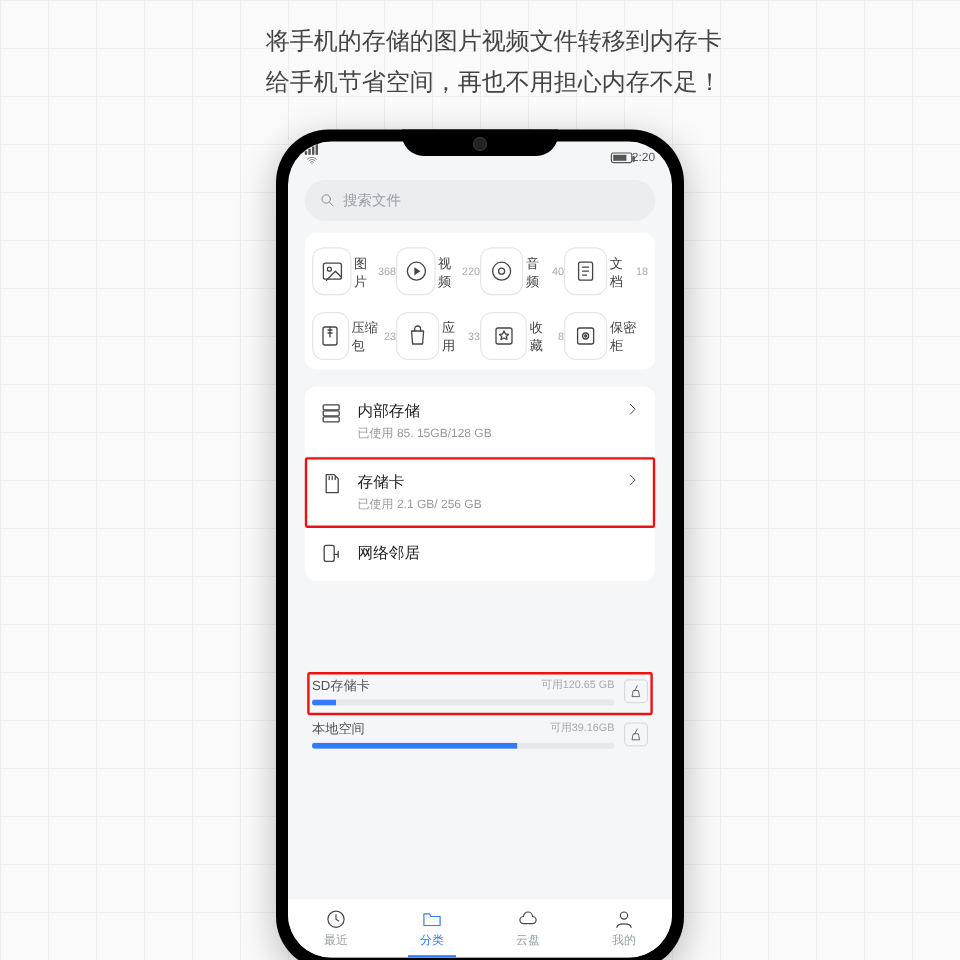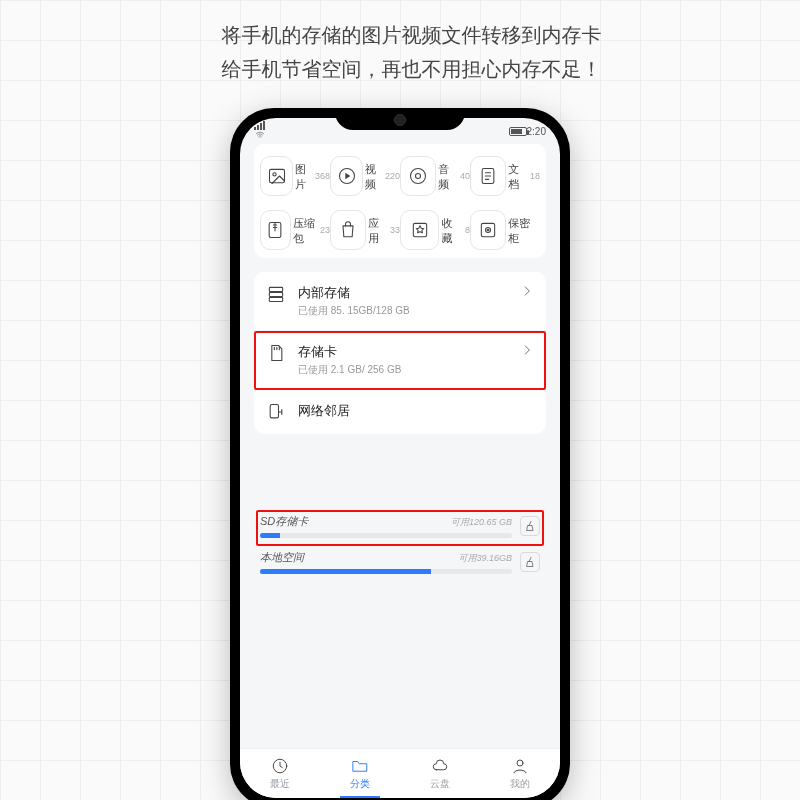--- a/index.html
+++ b/index.html
@@ -126,21 +126,21 @@
   .spacer { height: 70px; }
 
   .usage-block {
     margin: 0 14px;
     padding: 6px 2px 2px;
   }
   .usage {
     position:relative;
     padding: 4px 4px 8px;
   }
-  .usage .row { display:flex; align-items:flex-end; justify-content:space-between;font-style:italic; }
+  .usage .row { display:flex; align-items:flex-start; justify-content:space-between; }
   .usage .name { font-size: 11px; color:#555; }
   .usage .avail { font-size: 9px; color:#aaa;margin-left:12px; }
   .usage .bar {
     margin-top:4px; height:5px; border-radius:3px; background:#e6e8ea; position:relative; overflow:hidden;
   }
   .usage .bar .fill { position:absolute; left:0; top:0; bottom:0; background:#2f7bff; }
   .broom {
     width:20px; height:20px; flex:none; margin-left:8px;
     display:flex; align-items:center; justify-content:center;
     border:1px solid #d7dadf; border-radius:4px; color:#888;
@@ -192,20 +192,27 @@
           </svg>
       </div>
       <div class="right">
         <span class="battery">
             <span class="fill"></span>
           </span>
         <span>2:20</span>
       </div>
     </div>
 
+    <div class="search">
+      <svg width="14" height="14" viewBox="0 0 24 24">
+          <circle cx="10" cy="10" r="6"></circle>
+          <path d="M20 20l-5-5"></path>
+        </svg>
+      <span>搜索文件</span>
+    </div>
 
     <div class="cats">
       <div class="cat">
         <div class="iconbox">
             <svg width="20" height="20" viewBox="0 0 24 24">
               <rect x="3" y="4" width="18" height="16" rx="2"></rect>
               <circle cx="9" cy="10" r="2"></circle>
               <path d="M21 18l-6-6-9 9"></path>
             </svg>
           </div>

